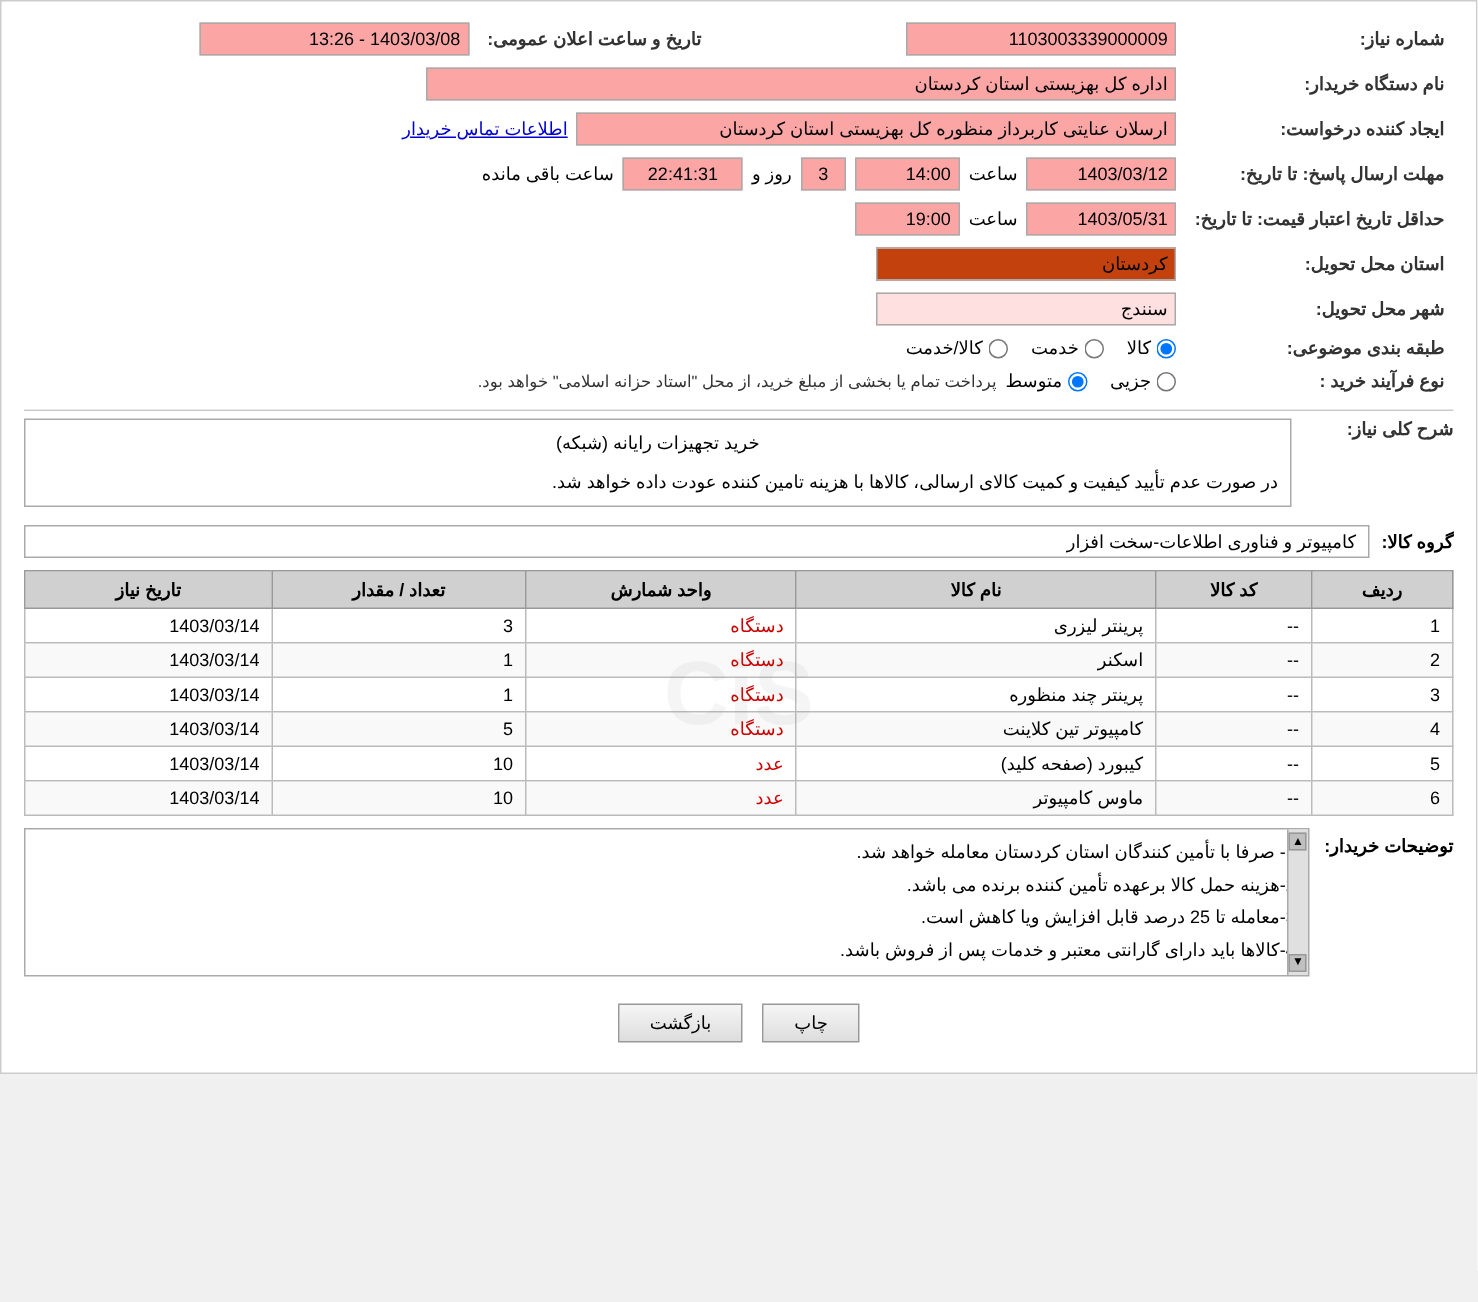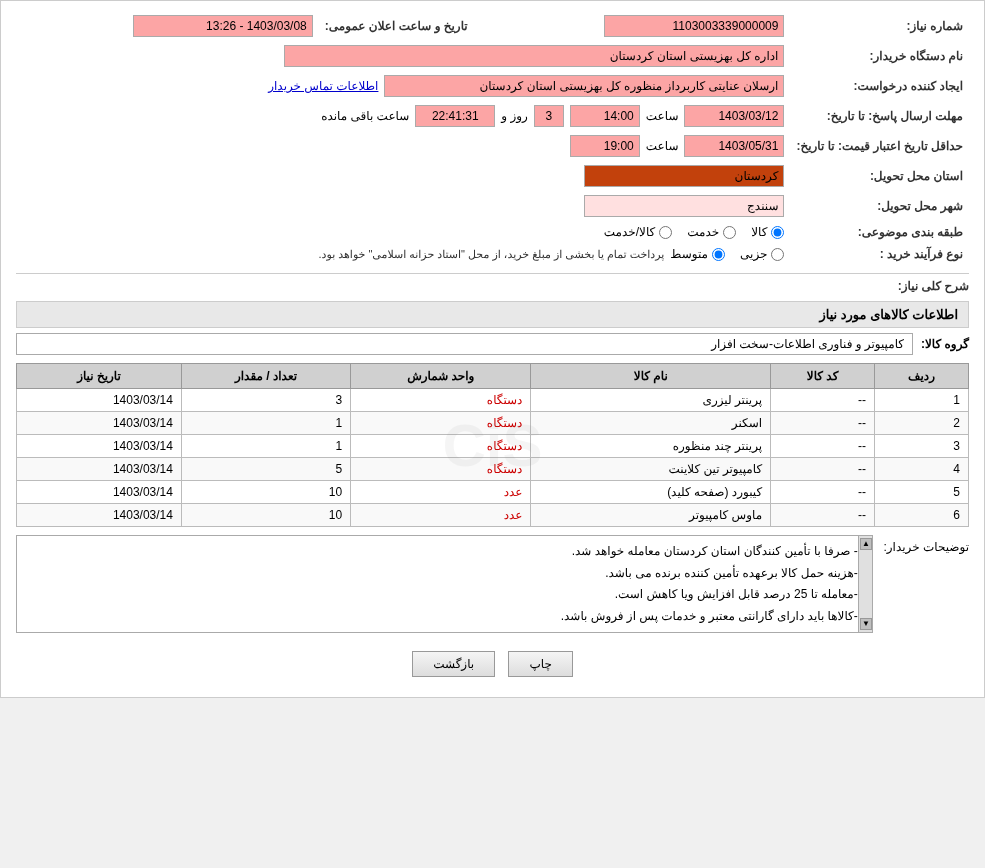--- a/index.html
+++ b/index.html
@@ -164,21 +164,21 @@
       height: 12px;
       background: #c0c0c0;
       border: 1px solid #999;
       cursor: pointer;
       display: flex;
       align-items: center;
       justify-content: center;
       font-size: 8px;
     }
     .notes-label {
-      font-weight: normal;
+      font-weight: bold;
       white-space: nowrap;
       padding-top: 5px;
     }
     .button-row {
       text-align: center;
       padding: 10px 0;
     }
     .btn {
       border: 1px solid #999;
       background: linear-gradient(to bottom, #f5f5f5, #ddd);
@@ -330,23 +330,26 @@
           </div>
         </td>
       </tr>
     </tbody>
       </table>
 
     <hr class="divider">
 
     <div style="display:flex; gap:8px; align-items:flex-start; margin-bottom:6px;">
       <span class="label-cell" style="width:100px; min-width:100px; font-weight:bold;">شرح کلی نیاز:</span>
+      <div class="description-box" style="flex:1;">
+        <div style="text-align:center; margin-bottom:4px;">خرید تجهیزات رایانه (شبکه)</div>
+        <div>در صورت عدم تأیید کیفیت و کمیت کالای ارسالی، کالاها با هزینه تامین کننده عودت داده خواهد شد.</div>
+      </div>
     </div>
 
-    <div class="section-title">اطلاعات کالاهای مورد نیاز</div>
 
     <div class="group-row">
       <span class="group-label">گروه کالا:</span>
       <span class="group-value-box">کامپیوتر و فناوری اطلاعات-سخت افزار</span>
     </div>
 
     <div class="relative-container">
       <table class="data-table">
         <thead>
           <tr>

